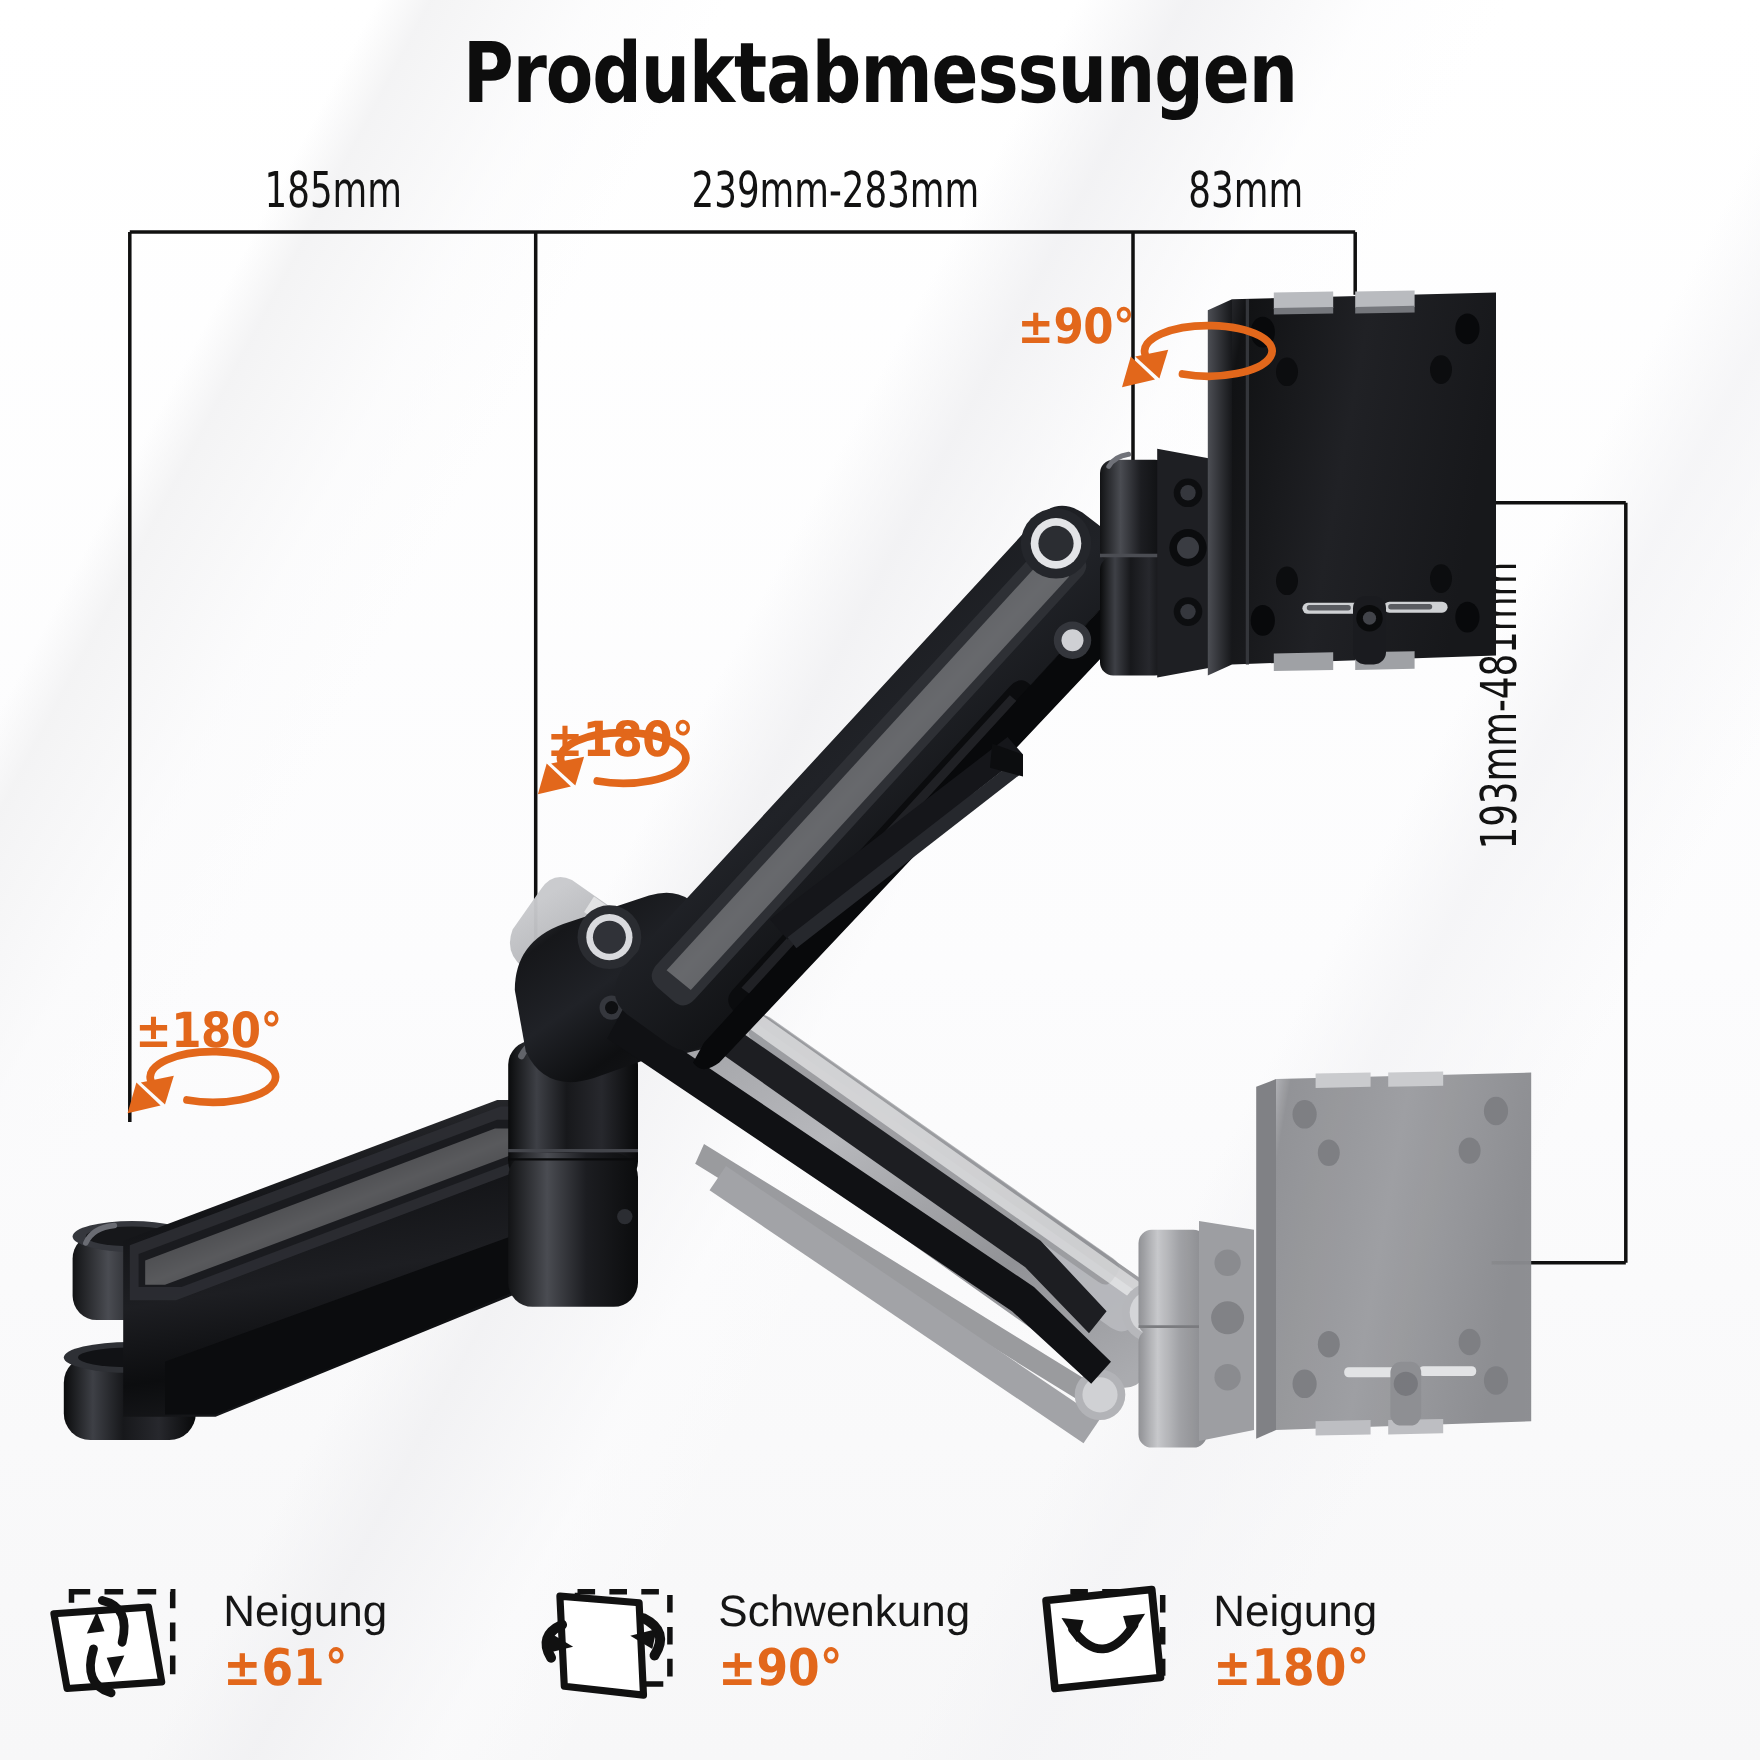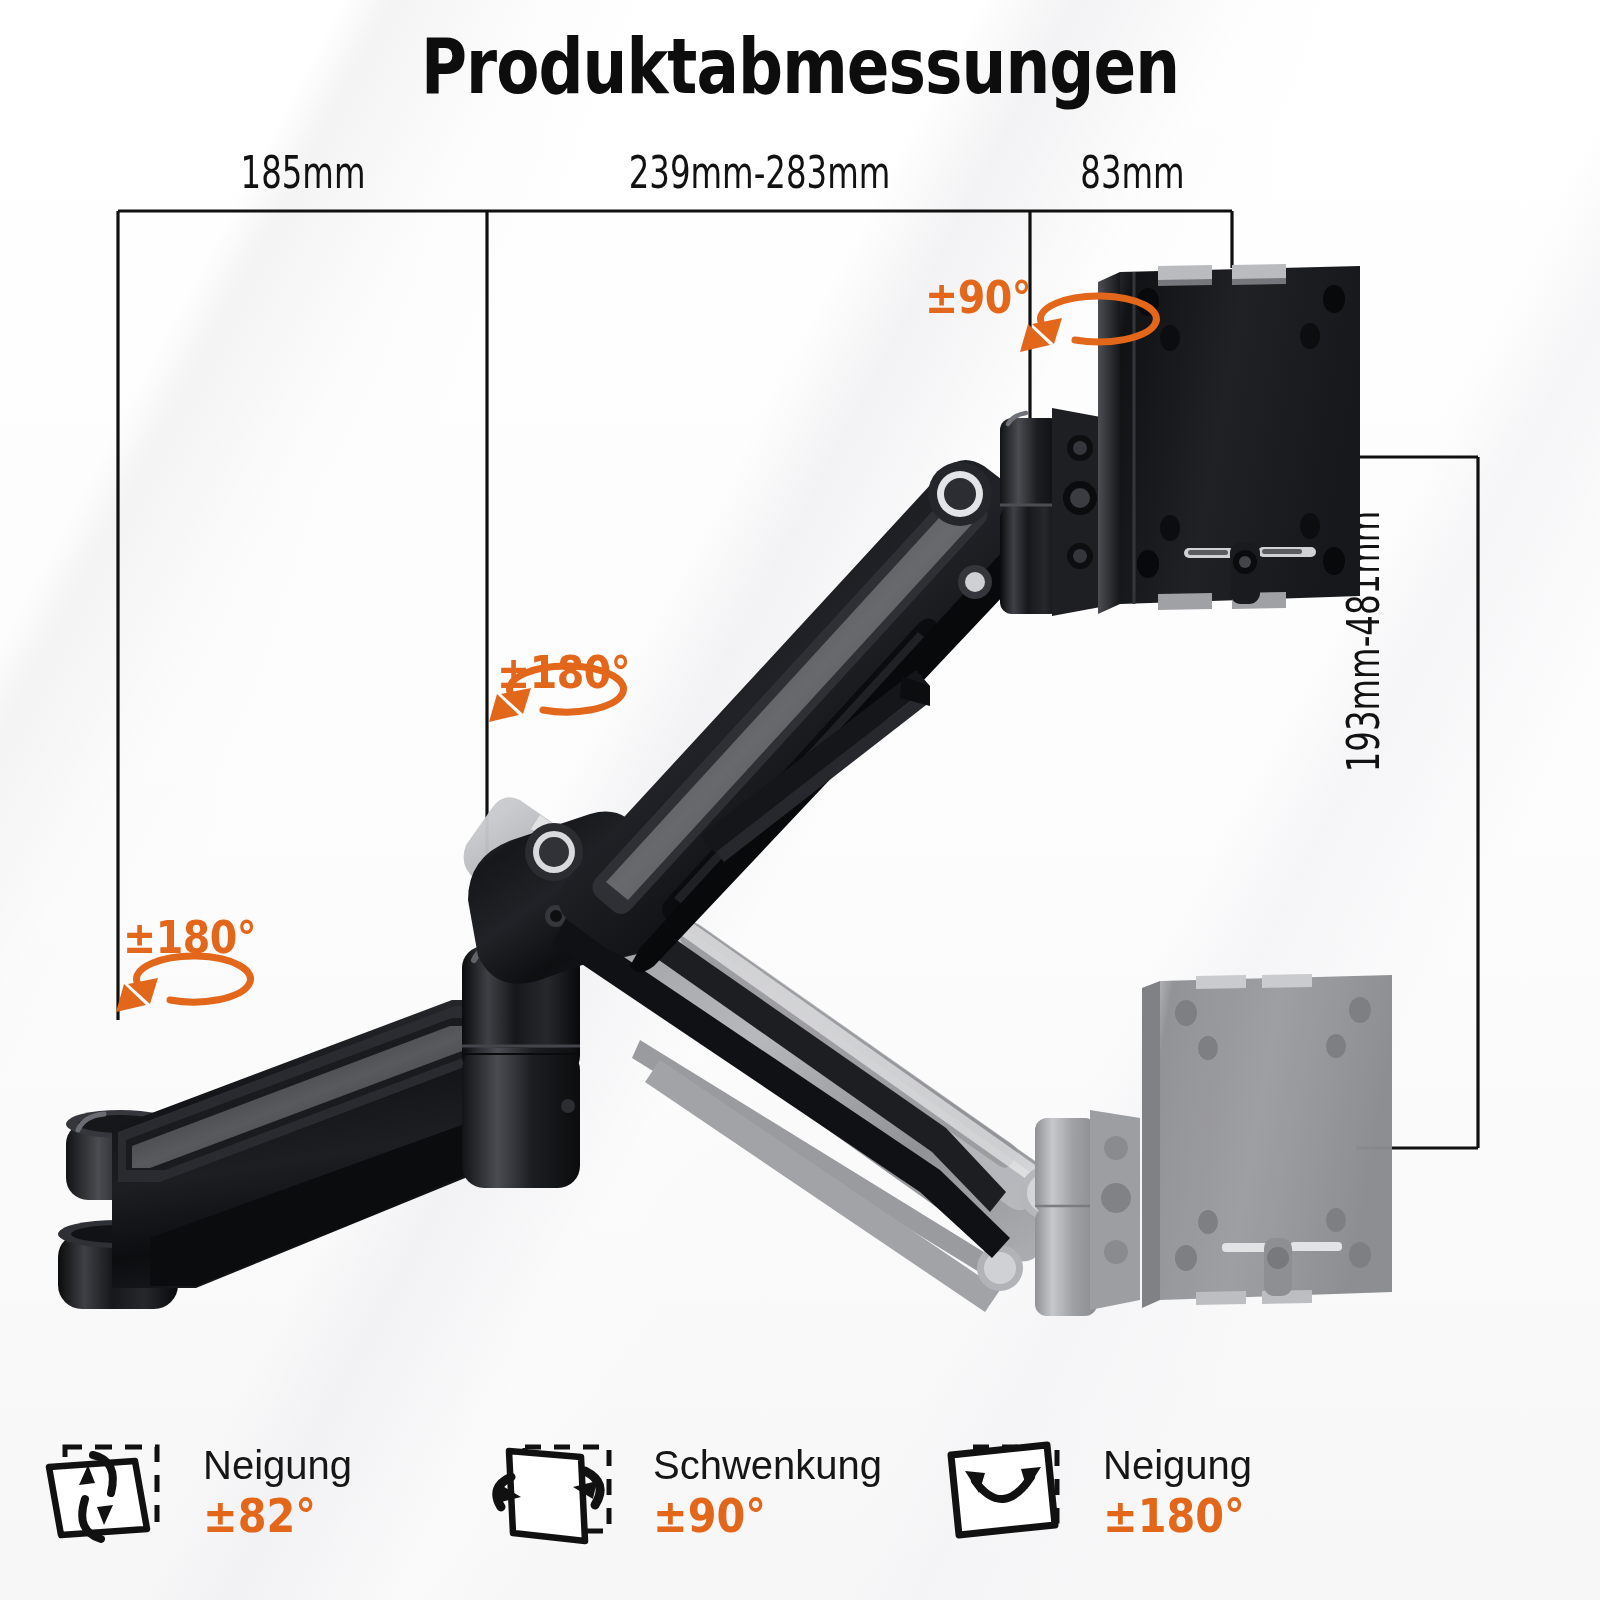--- a/index.html
+++ b/index.html
@@ -420,21 +420,21 @@
           <rect x="34" y="14" width="92" height="78" fill="none" stroke="#111" stroke-width="5" stroke-dasharray="17 13" stroke-linecap="butt"></rect>
           <path d="M18 34 L104 28 L116 96 L30 102 Z" fill="#fff" stroke="#111" stroke-width="6.5" stroke-linejoin="round"></path>
           <path d="M62 22 q26 6 18 38" fill="none" stroke="#111" stroke-width="8" stroke-linecap="round"></path>
           <path d="M66 74 l16 -2 -9 20 z" fill="#111"></path>
           <path d="M70 106 q-26 -8 -16 -40" fill="none" stroke="#111" stroke-width="8" stroke-linecap="round"></path>
           <path d="M64 50 l-16 2 9 -20 z" fill="#111"></path>
         </svg>
       </div>
       <div class="ftext">
         <div class="fname">Neigung</div>
-        <div class="fval">±82°</div>
+        <div class="fval">±61°</div>
       </div>
     </div>
 
     <div class="feature">
       <div class="ficon">
         <svg width="150" height="120" viewBox="0 0 150 120">
           <rect x="44" y="14" width="84" height="84" fill="none" stroke="#111" stroke-width="5" stroke-dasharray="16 13" stroke-linecap="butt"></rect>
           <path d="M28 18 L100 24 L104 108 L32 100 Z" fill="#fff" stroke="#111" stroke-width="6.5" stroke-linejoin="round"></path>
           <path d="M30 44 q-22 10 -10 30" fill="none" stroke="#111" stroke-width="9" stroke-linecap="round"></path>
           <path d="M16 70 l4 -18 20 12 z" fill="#111"></path>

